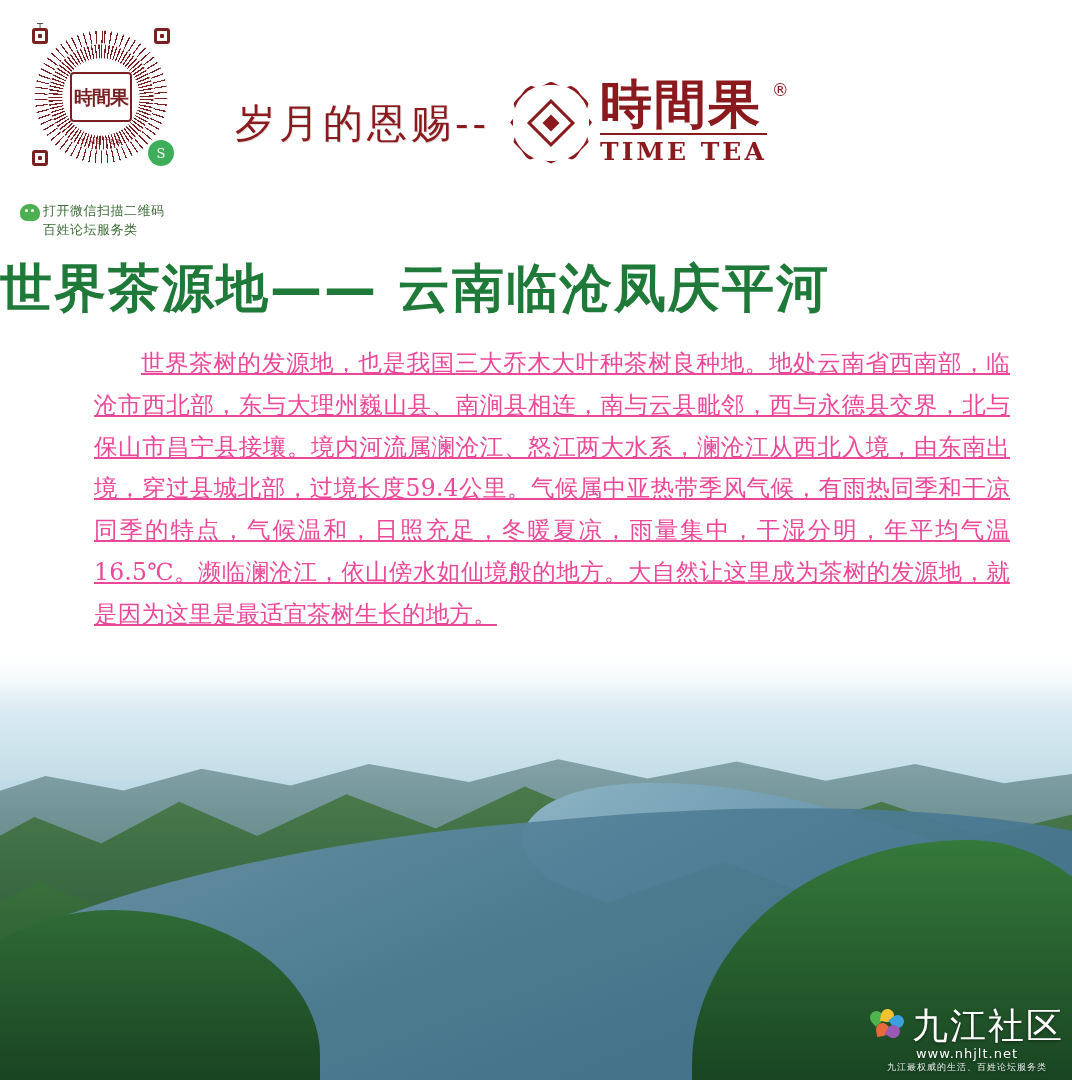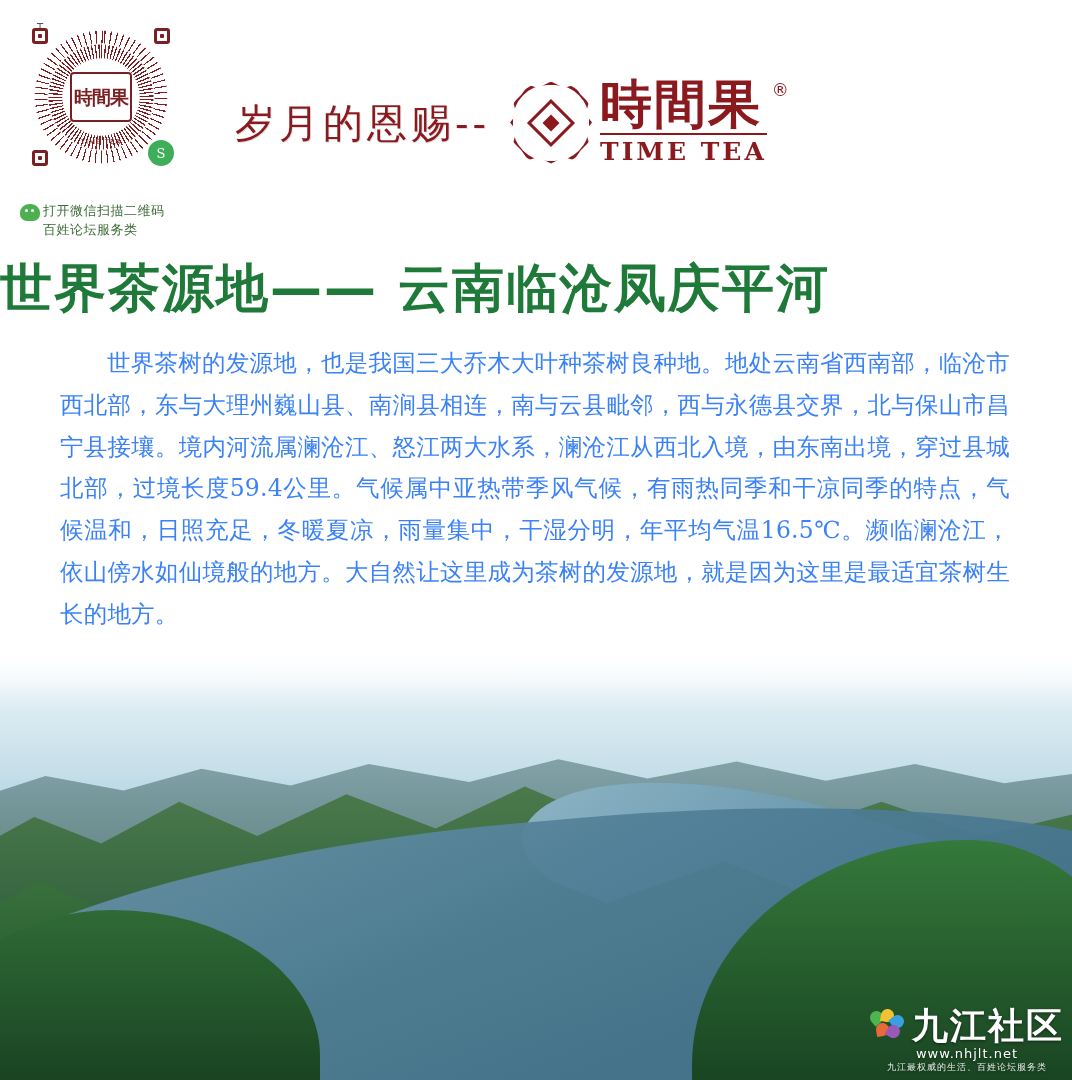--- a/index.html
+++ b/index.html
@@ -231,28 +231,29 @@
     font-family: "DejaVu Sans", "Liberation Sans", sans-serif;
     font-size: 52px;
     font-weight: bold;
     color: #1f7a3a;
     letter-spacing: 2px;
     line-height: 1.25;
   }
 
   
   .body-text {
-    margin: 22px 62px 0 60px;
+    margin: 22px 62px 0 94px;
     font-family: "DejaVu Serif", "Liberation Serif", serif;
     font-size: 23.5px;
     line-height: 1.78;
-    color: #3b82f6;
+    color: #ec4899;
     text-align: justify;
     text-indent: 2em;
     letter-spacing: 0.2px;
+    text-decoration: underline;
   }
 
   
   .photo {
     position: absolute;
     left: 0; right: 0; bottom: 0;
     height: 430px;
     overflow: hidden;
     background: linear-gradient(#cfe4ef, #9fc7d8);
   }
@@ -334,21 +335,21 @@
     border-radius: 50% 50% 50% 0;
     display: block;
   }
   .wm-l1 { left: 0; top: 2px; background: #4fb34f; transform: rotate(-40deg); }
   .wm-l2 { left: 11px; top: 0px; background: #f2c230; transform: rotate(10deg); }
   .wm-l3 { left: 21px; top: 6px; background: #3aa0e0; transform: rotate(50deg); }
   .wm-l4 { left: 6px; top: 14px; background: #e86a3a; transform: rotate(-10deg); }
   .wm-l5 { left: 17px; top: 16px; background: #9b59b6; transform: rotate(30deg); }
   .wm-name {
     font-size: 36px;
-    font-weight: bold;
+    font-weight: normal;
     line-height: 1;
     letter-spacing: 2px;
     font-family: "DejaVu Sans", "Liberation Sans", sans-serif;
   }
   .wm-url {
     font-size: 13px;
     letter-spacing: 1px;
     margin-top: 2px;
   }
   .wm-tag {

